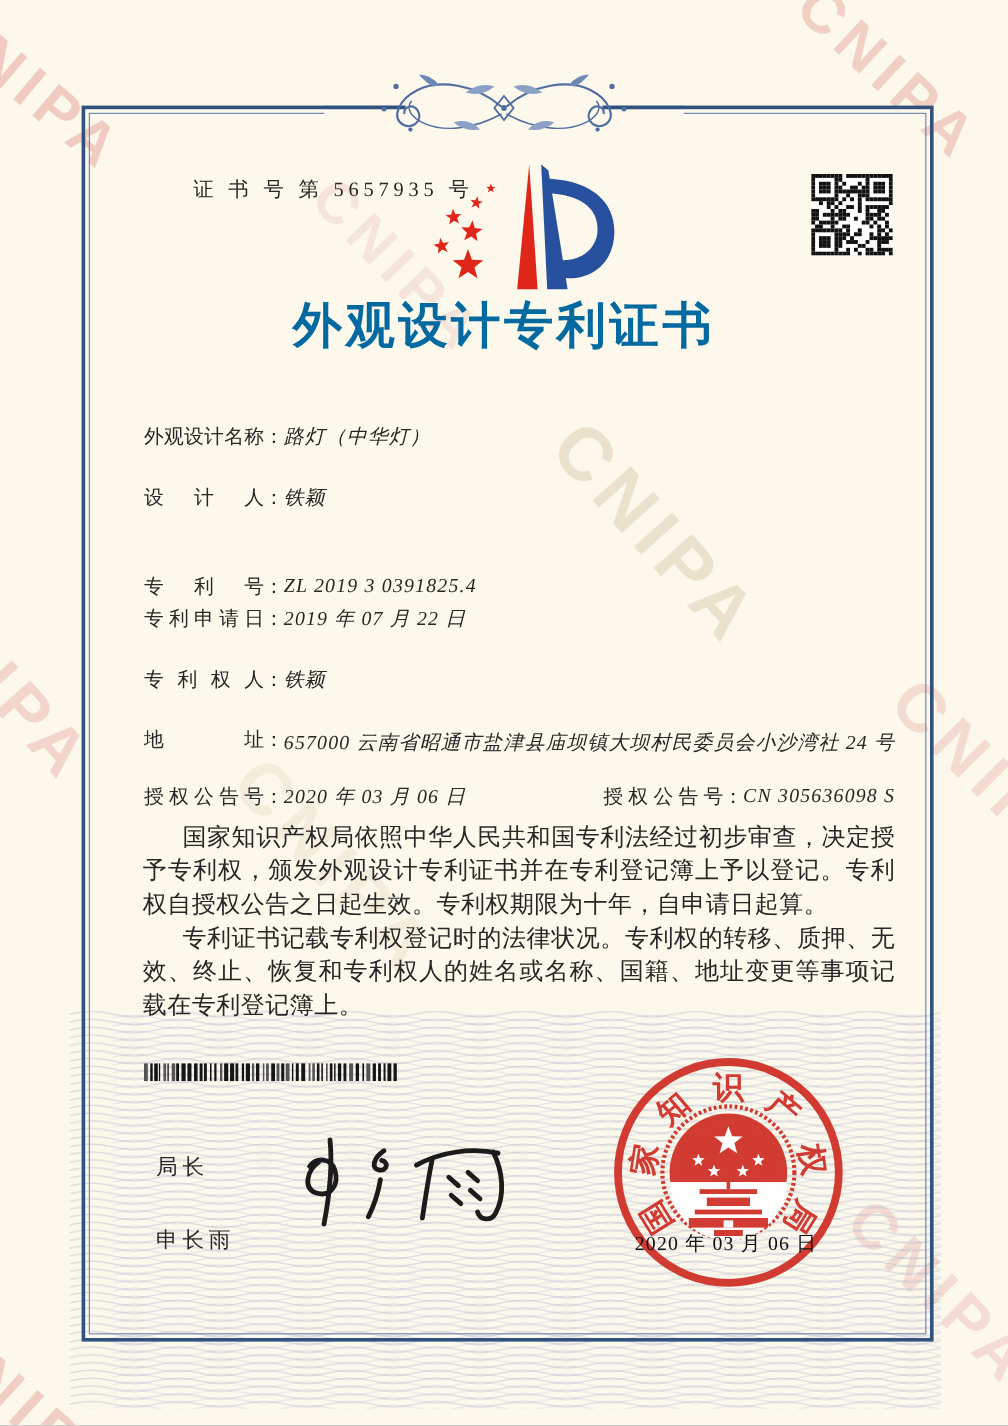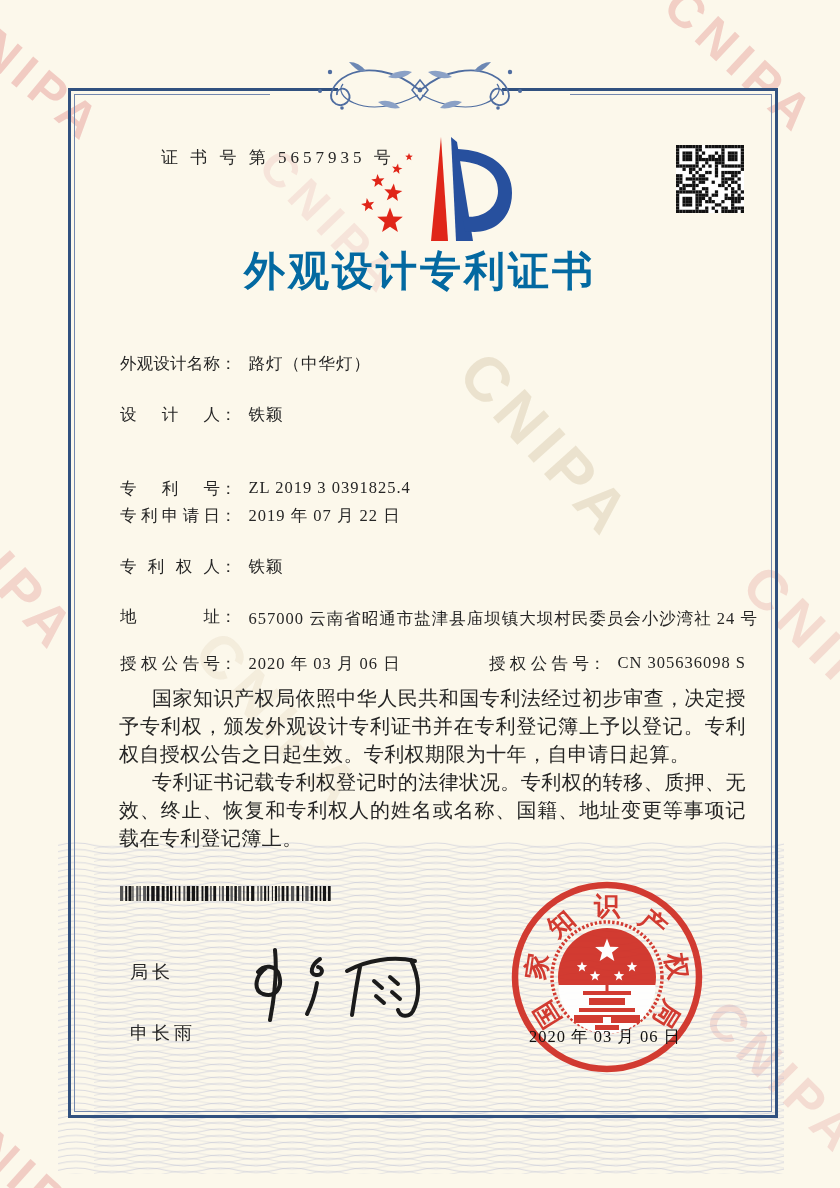--- a/index.html
+++ b/index.html
@@ -41,21 +41,21 @@
   
   .cert-no{position:absolute;left:118px;top:146px;font-size:17px;letter-spacing:4px;z-index:2;margin-left:43px;}
   .logo{position:absolute;left:352px;top:133px;z-index:2;}
   .qr{position:absolute;left:676px;top:145px;z-index:2;}
   .title{position:absolute;left:0;right:0;top:244px;margin:0;text-align:center;
     font-size:41px;font-weight:bold;letter-spacing:3px;color:#0369a1;z-index:2;}
   
   .row{position:absolute;left:120px;width:626px;font-size:16.5px;z-index:2;white-space:nowrap;}
   .flabel{display:inline-block;width:100px;text-align:justify;text-align-last:justify;vertical-align:top;}
   .fcolon{display:inline-block;vertical-align:top;}
-  .fvalue{display:inline-block;margin-left:12px;vertical-align:top;letter-spacing:1px;}
+  .fvalue{display:inline-block;vertical-align:top;letter-spacing:1px;font-style:italic;}
   .r0{top:353px}.r1{top:404px}.r2{top:478px}.r3{top:505px}.r4{top:556px}
   .raddr{top:606px}.rgrant{top:653px;display:flex;justify-content:space-between;}
   .raddr .fvalue{width:512px;white-space:normal;line-height:25px;}
   
   .body-text{position:absolute;left:119px;top:684px;width:627px;z-index:2;}
   .body-text p{margin:0;font-size:20px;line-height:28px;text-align:justify;
     text-indent:33px;letter-spacing:0.4px;}
   
   .barcode{position:absolute;left:120px;top:886px;z-index:2;}
   .signer-title{position:absolute;left:130px;top:960px;font-size:18px;letter-spacing:4px;z-index:2;}

